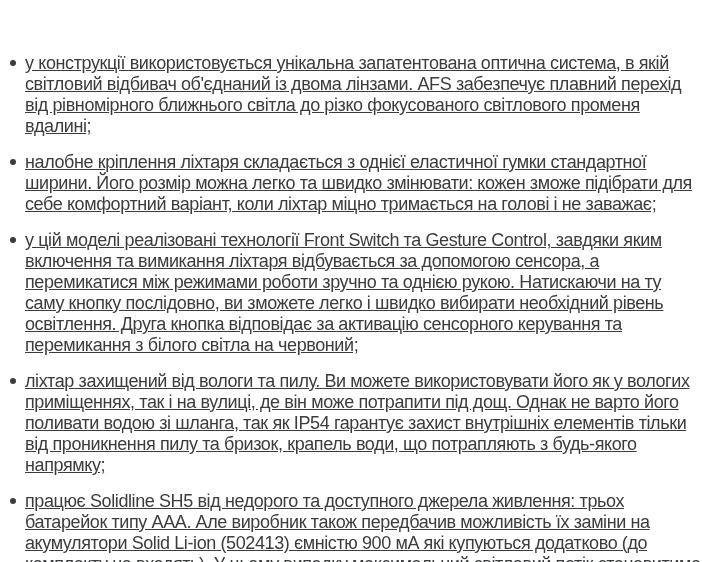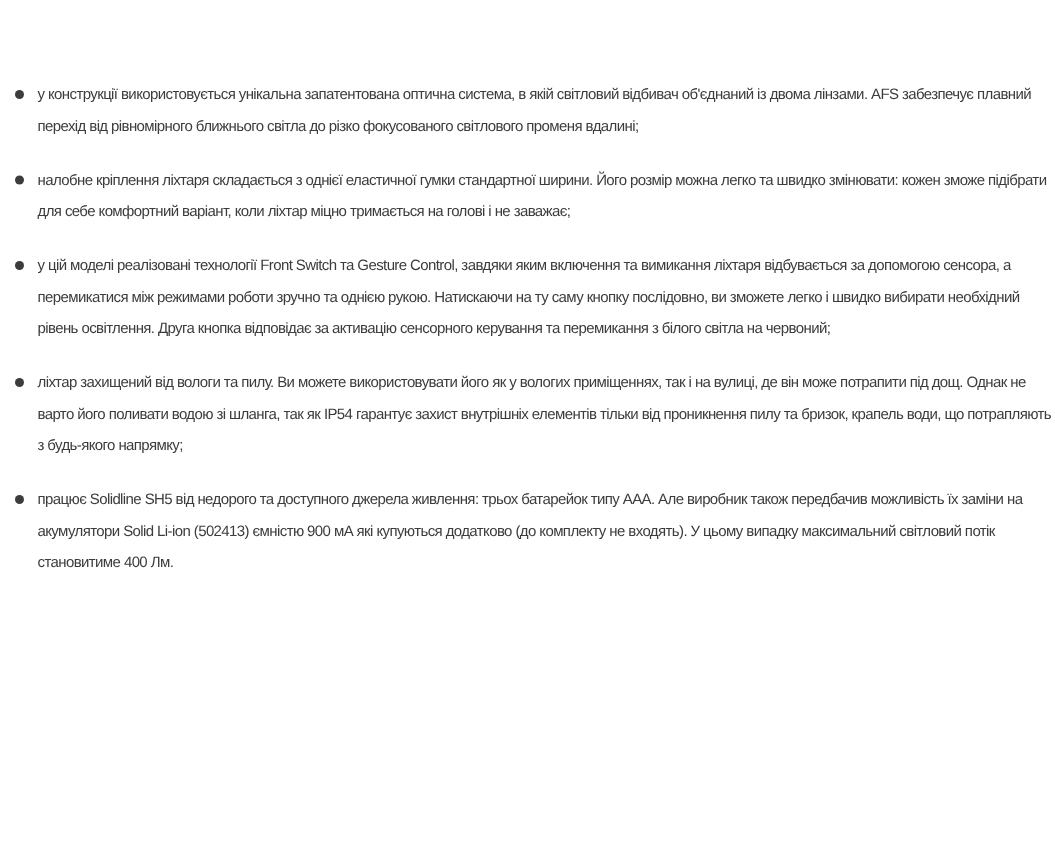--- a/index.html
+++ b/index.html
@@ -27,24 +27,25 @@
   }
   .features-list {
     list-style: none;
     margin: 48px 0 0 0;
     padding: 0;
   }
   .feature-item {
     position: relative;
     padding-left: 20px;
     margin: 12px 0 15px 0;
-    font-size: 10px;
+    font-size: 18px;
     line-height: 21px;
     letter-spacing: -0.4px;
     max-width: 700px;
+    text-decoration: underline;
   }
   .feature-item:last-child {
     margin-bottom: 0;
   }
   .bullet-dot {
     position: absolute;
     left: 5px;
     top: 7px;
     width: 6px;
     height: 6px;

